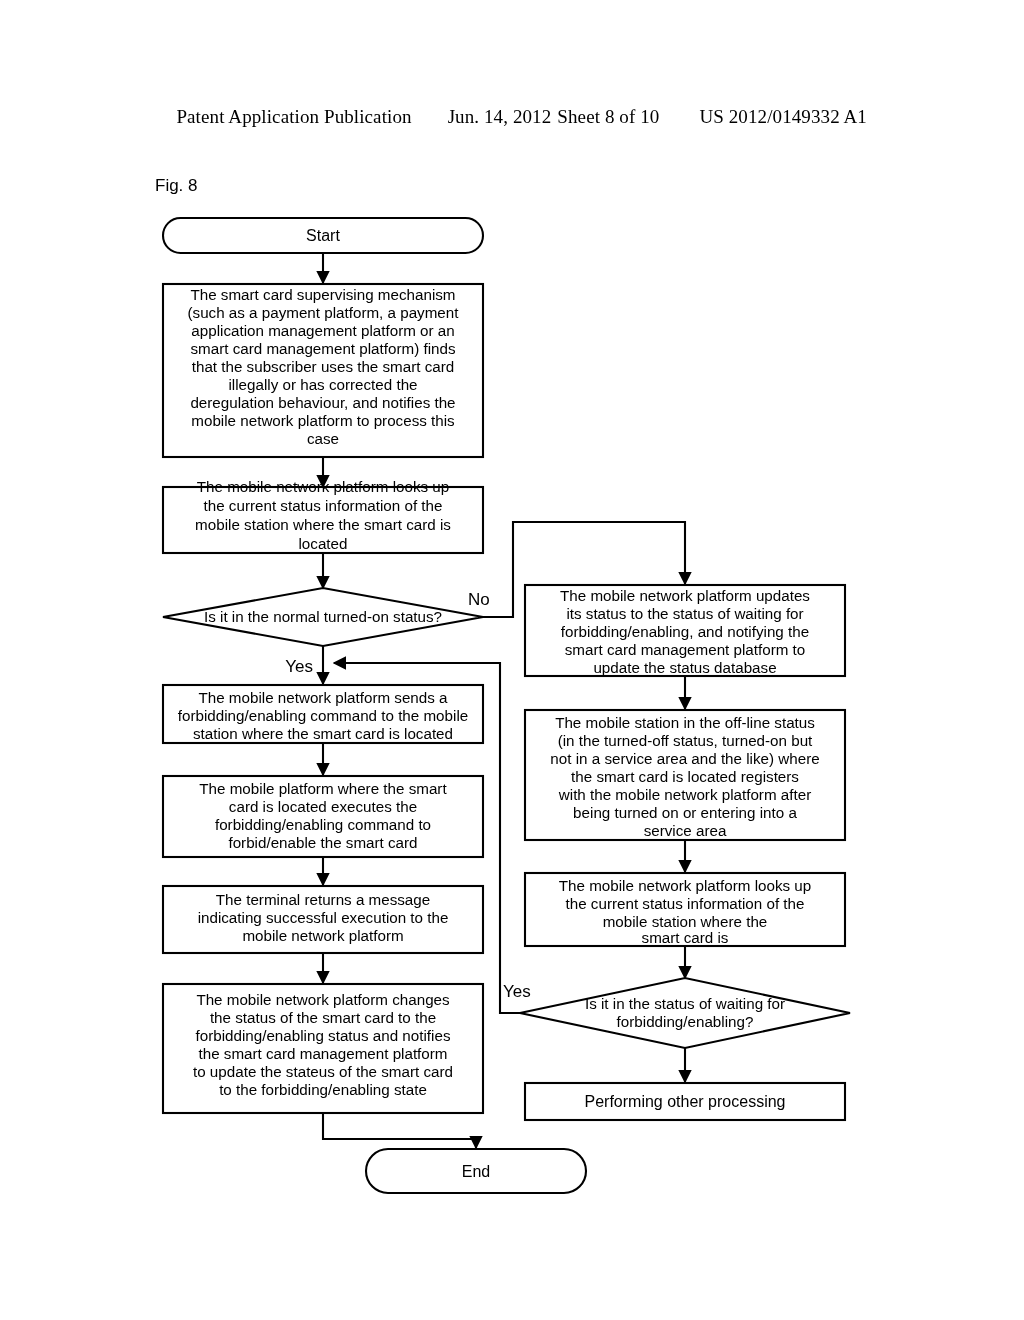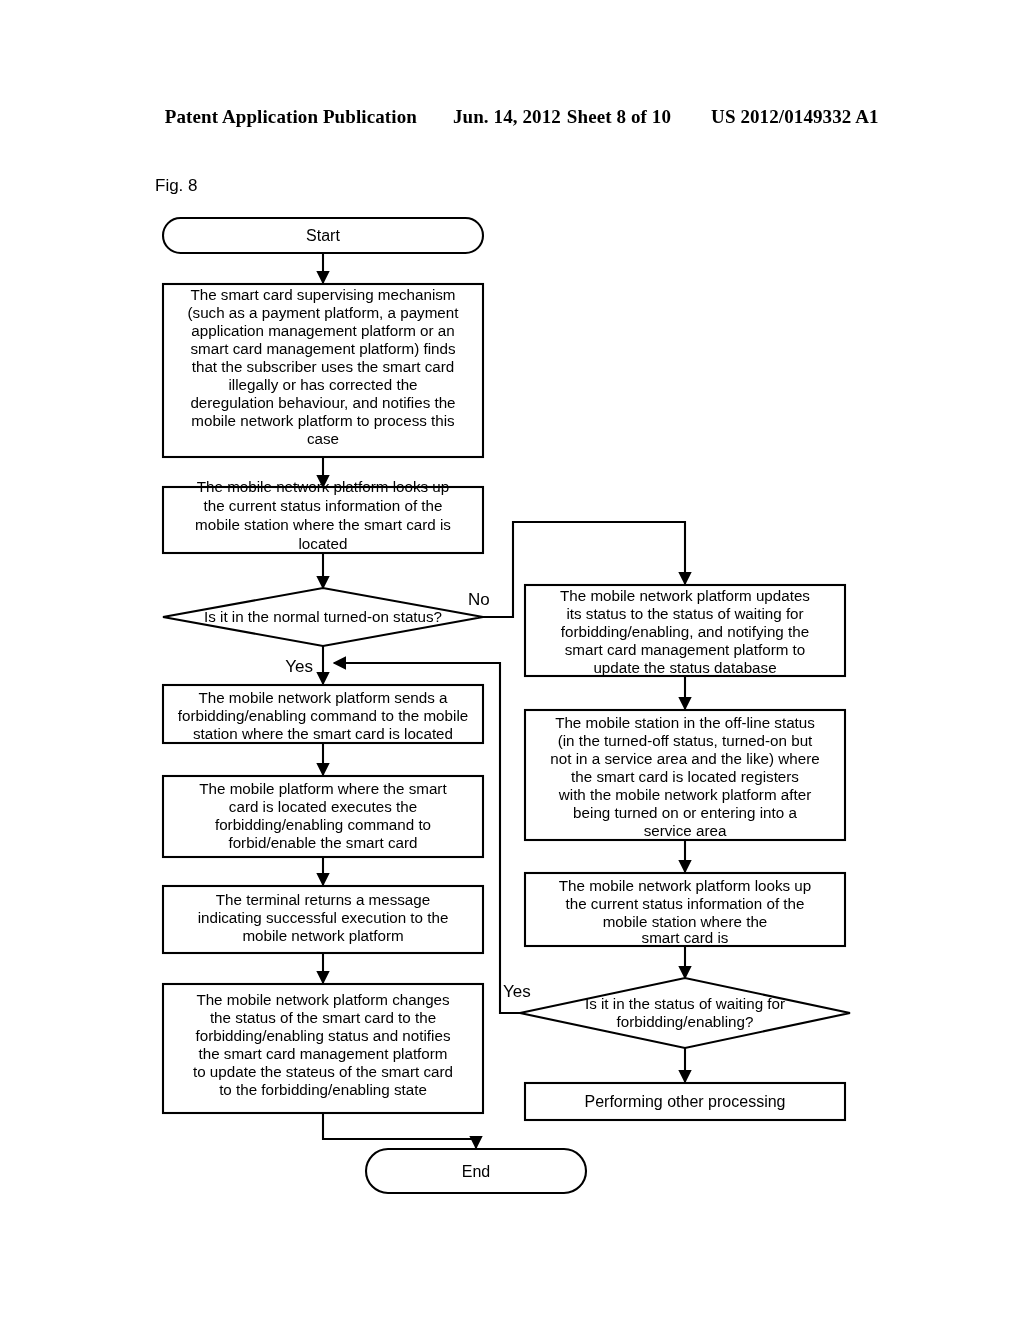--- a/index.html
+++ b/index.html
@@ -22,21 +22,21 @@
     height: 1320px;
     background: #ffffff;
   }
   .hdr {
     position: absolute;
     top: 84px;
     left: 0;
     width: 1024px;
     text-align: center;
     font-family: "Liberation Serif", serif;
-    font-weight: bold;
+    font-weight: normal;
     font-size: 19px;
     letter-spacing: 0.1px;
     white-space: pre;
   }
   .hdr span { display: inline-block; }
   .hdr .h-title { margin-right: 36px; }
   .hdr .h-date { margin-right: 6px; }
   .hdr .h-sheet { margin-right: 40px; }
 
   .figlabel {

